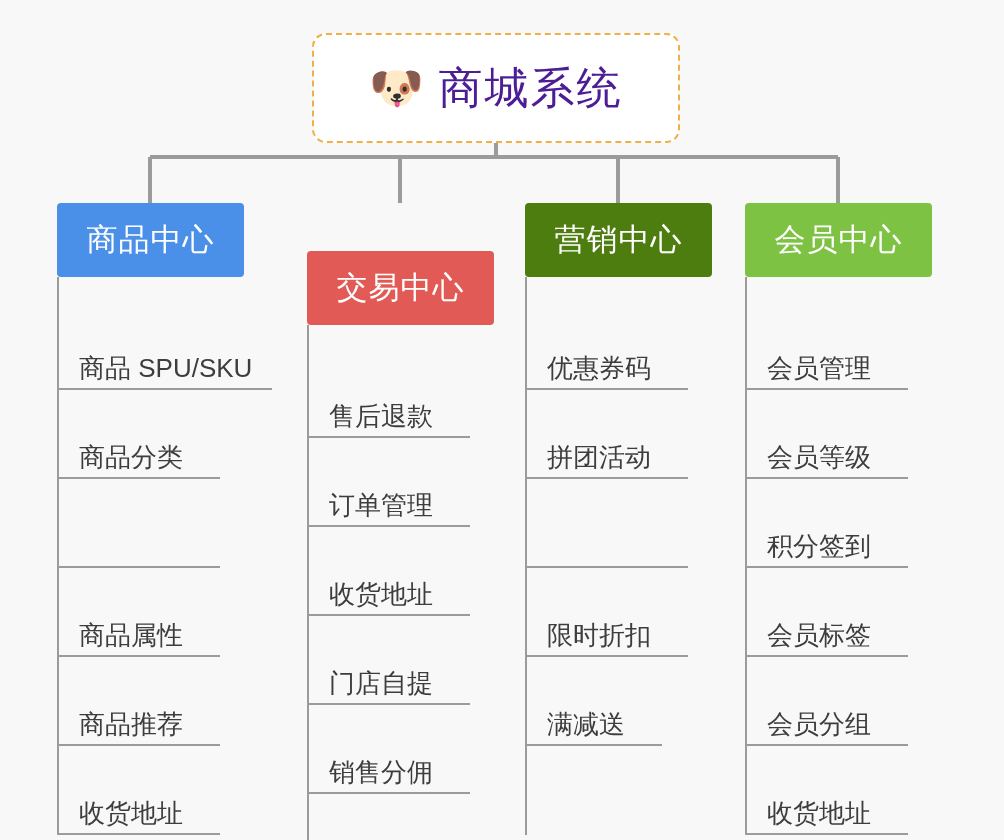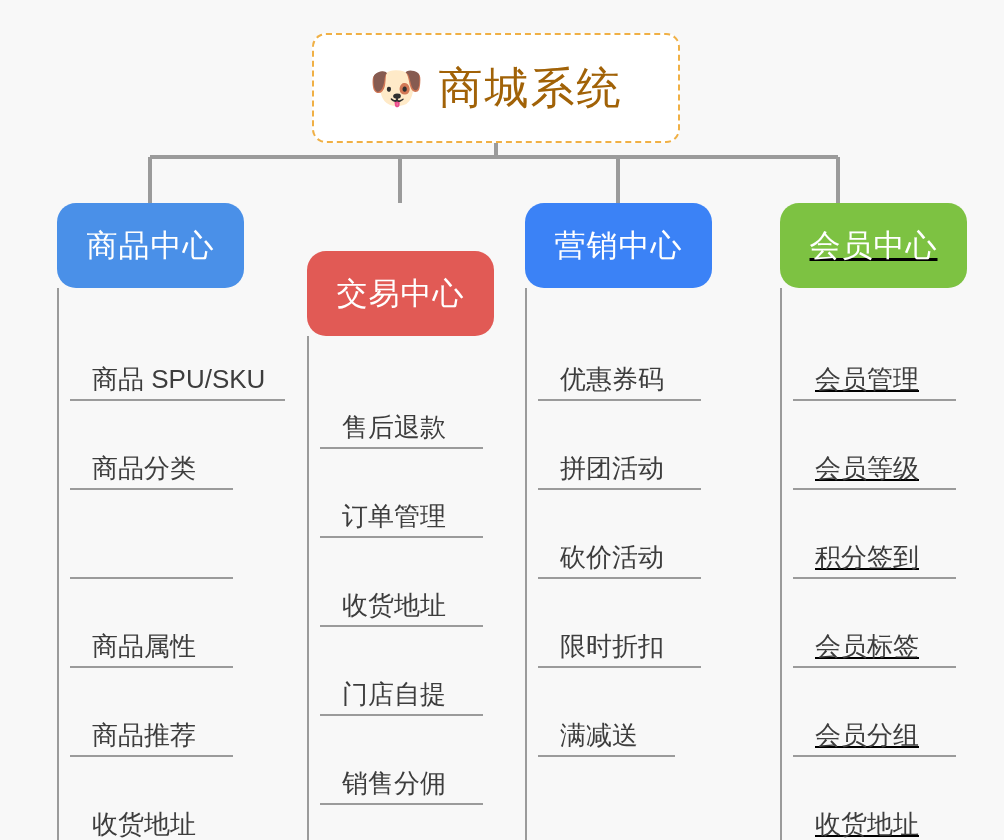--- a/index.html
+++ b/index.html
@@ -34,21 +34,21 @@
     justify-content: center;
     gap: 14px;
   }
   .root-emoji {
     font-size: 44px;
     line-height: 1;
     display: block;
   }
   .root-title {
     font-size: 44px;
-    color: #a16207;
+    color: #4c1d95;
     letter-spacing: 2px;
     white-space: nowrap;
     line-height: 1;
   }
 
   
   .connector-svg {
     position: absolute;
     left: 0;
     top: 0;
@@ -56,42 +56,42 @@
     height: 840px;
     pointer-events: none;
   }
 
   
   .branch {
     position: absolute;
     top: 203px;
   }
   .branch-header {
-    height: 85px;
-    border-radius: 19px;
+    height: 74px;
+    border-radius: 4px;
     display: flex;
     align-items: center;
     justify-content: center;
     color: #ffffff;
     font-size: 31px;
     letter-spacing: 1px;
     white-space: nowrap;
   }
 
   
   .branch-0 { left: 57px;  width: 187px; }
   .branch-1 { left: 307px; width: 187px; margin-top: 48px; }
   .branch-2 { left: 525px; width: 187px; }
-  .branch-3 { left: 780px; width: 187px; text-decoration: underline; }
+  .branch-3 { left: 745px; width: 187px; }
 
   
   .leaf-list {
     position: relative;
     margin-top: 24px;
-    padding-left: 13px;
+    padding-left: 0;
   }
   .leaf-item {
     position: relative;
     height: 89px;
     display: flex;
     align-items: flex-end;
   }
   .leaf-label {
     font-size: 26px;
     color: #3d3d3d;
@@ -193,35 +193,34 @@
             <span class="leaf-label">门店自提</span>
             <div class="leaf-underline" style="width: 163px;"></div>
           </div>
           <div class="leaf-item">
             <span class="leaf-label">销售分佣</span>
             <div class="leaf-underline" style="width: 163px;"></div>
           </div>
         </div>
       </div>
       <div class="branch branch-2">
-        <div class="branch-header" style="background: #3b82f6;">
+        <div class="branch-header" style="background: #4d7c0f;">
           <span>营销中心</span>
         </div>
         <div class="leaf-list">
           <div class="leaf-spine" style="height: 558px;"></div>
           <div class="leaf-item">
             <span class="leaf-label">优惠券码</span>
             <div class="leaf-underline" style="width: 163px;"></div>
           </div>
           <div class="leaf-item">
             <span class="leaf-label">拼团活动</span>
             <div class="leaf-underline" style="width: 163px;"></div>
           </div>
           <div class="leaf-item">
-            <span class="leaf-label">砍价活动</span>
             <div class="leaf-underline" style="width: 163px;"></div>
           </div>
           <div class="leaf-item">
             <span class="leaf-label">限时折扣</span>
             <div class="leaf-underline" style="width: 163px;"></div>
           </div>
           <div class="leaf-item">
             <span class="leaf-label">满减送</span>
             <div class="leaf-underline" style="width: 137px;"></div>
           </div>

